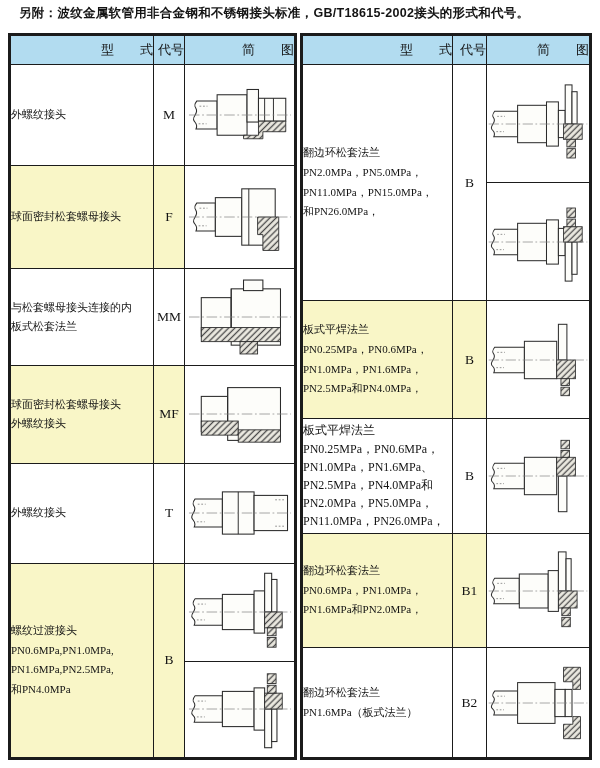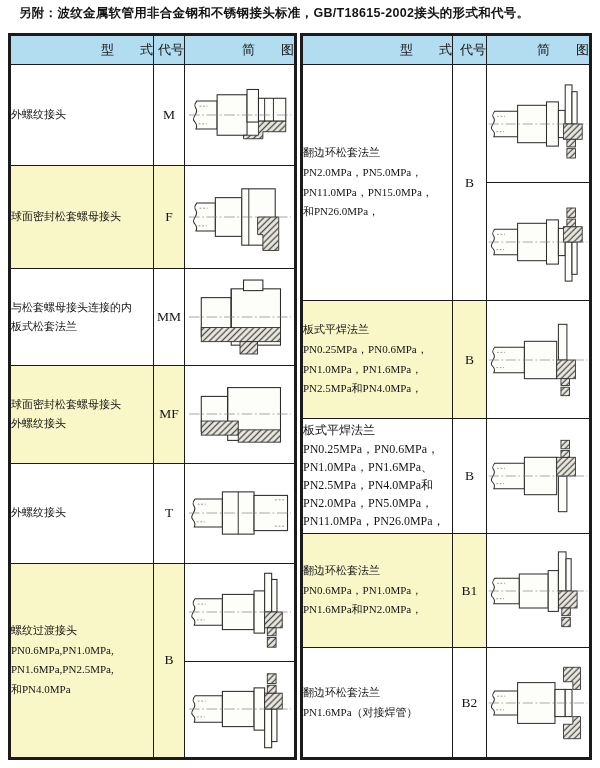--- a/index.html
+++ b/index.html
@@ -399,21 +399,21 @@
                 <rect x="88" y="70" width="10" height="9" fill="url(#h11)" stroke="#2b2b2b" stroke-width="1"></rect>
                 <rect x="88" y="81" width="10" height="11" fill="url(#h11)" stroke="#2b2b2b" stroke-width="1"></rect>
                 <line x1="2" y1="50" x2="118" y2="50" stroke="#808080" stroke-width="0.8" stroke-dasharray="12 3 2 3"></line>
               </svg>
             </div>
           </td>
       </tr>
       <tr style="height:111px">
         <td class="tc">
           <div class="ln">翻边环松套法兰</div>
-          <div class="ln">PN1.6MPa（对接焊管）</div>
+          <div class="ln">PN1.6MPa（板式法兰）</div>
         </td>
         <td class="cc">B2</td>
         <td class="dc">
             <div class="dg">
               <svg width="106" height="88" viewBox="0 0 120 100" xmlns="http://www.w3.org/2000/svg">
                 <defs>
                   <pattern id="h12" width="5" height="5" patternUnits="userSpaceOnUse" patternTransform="rotate(45)">
                     <rect width="5" height="5" fill="#ebe9e0"></rect>
                     <line x1="2.5" y1="0" x2="2.5" y2="5" stroke="#4a4a4a" stroke-width="1.5"></line>
                   </pattern>

